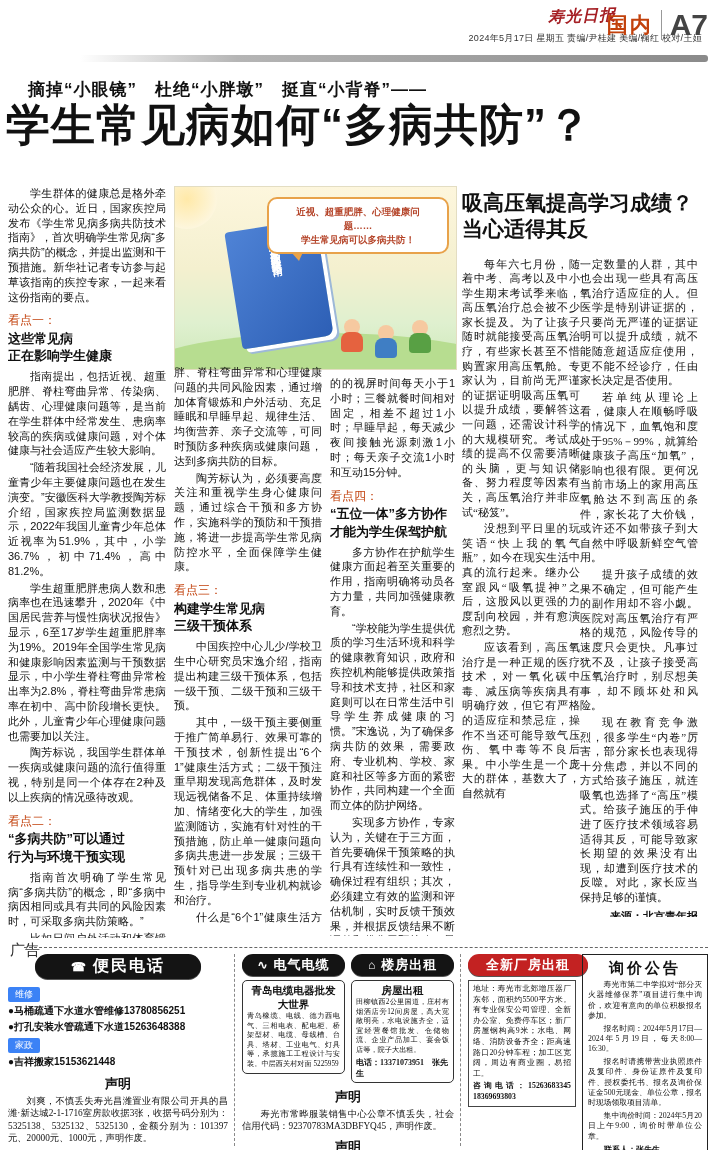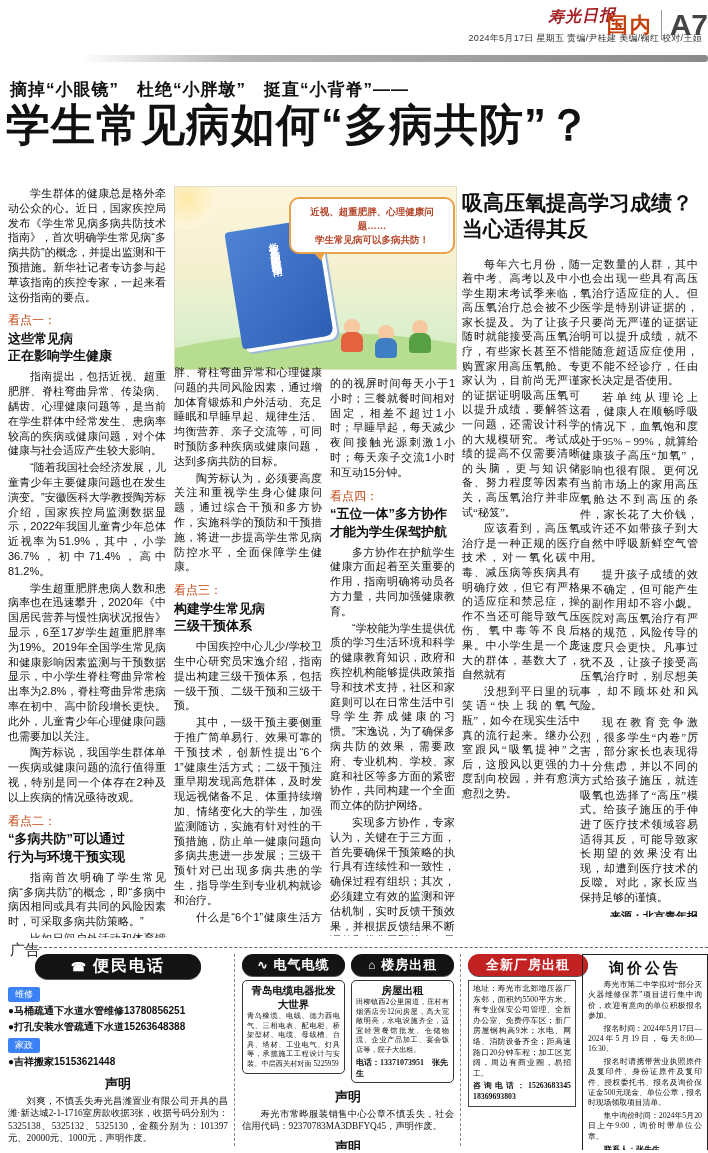--- a/index.html
+++ b/index.html
@@ -12,21 +12,21 @@
         margin-right:86px;letter-spacing:1px;}
   #dateline{font-size:9px;color:#333;letter-spacing:0.3px;margin-top:1px;display:inline-block;}
   #secpage{position:absolute;top:8px;right:0;display:flex;align-items:center;gap:8px;}
   #secname{font-size:21px;font-weight:700;color:#c2410c;letter-spacing:2px;}
   #secdiv{width:1px;height:30px;background:#999;}
   #pageno{font-size:30px;font-weight:700;color:#444;}
   #headrule{position:absolute;top:55px;left:80px;width:628px;height:7px;
             background:linear-gradient(to right,rgba(160,160,160,0),#b5b5b5 25%,#8a8a8a);
             border-radius:3px;}
   
-  #kicker{position:absolute;top:78px;left:10px;font-size:17px;font-weight:700;letter-spacing:1px;}
+  #kicker{position:absolute;top:78px;left:28px;font-size:17px;font-weight:700;letter-spacing:1px;}
   #maintitle{position:absolute;top:100px;left:6px;font-size:44px;font-weight:900;
              letter-spacing:1px;line-height:1.15;}
   
   .col{position:absolute;overflow:hidden;font-size:11px;line-height:14.8px;text-align:justify;}
   #col1{left:8px;top:186px;width:158px;height:752px;}
   #col2{left:174px;top:365px;width:148px;height:560px;}
   #col3{left:330px;top:376px;width:125px;height:560px;}
   .blk-p{text-indent:2em;margin:0 0 2px;}
   .blk-pn{text-indent:0;margin:0 0 2px;}
   .blk-kd{color:#c2410c;font-weight:400;font-size:12px;margin:9px 0 2px;}
@@ -37,22 +37,22 @@
            border:1px solid #e3ddc2;}
   #sun{position:absolute;left:-18px;top:-18px;width:60px;height:60px;border-radius:50%;
        background:radial-gradient(#ffe9a8,#fdf6dd 70%);}
   #ground{position:absolute;left:-30px;bottom:-34px;width:360px;height:70px;border-radius:50%;
           background:#b7dd90;}
   #book{position:absolute;left:58px;top:38px;width:92px;height:118px;transform:rotate(-9deg);
         background:linear-gradient(135deg,#4f83d6,#2d5fb5);border-radius:4px 8px 8px 4px;
         box-shadow:4px 4px 0 #ffffff,6px 6px 0 #9db8d8;display:flex;align-items:center;justify-content:center;}
   #booktitle{writing-mode:vertical-rl;color:#fff;font-weight:700;font-size:10px;
              letter-spacing:2px;line-height:1.6;height:100px;}
-  #bubble{position:absolute;right:1px;top:10px;width:148px;background:#fff;
-          border:2px solid #e8a24a;border-radius:10px;padding:6px 7px;text-align:center;}
+  #bubble{position:absolute;right:7px;top:10px;width:148px;background:#fff;
+          border:2px solid #e8a24a;border-radius:10px;padding:6px 15px;text-align:center;}
   #bubble:after{content:"";position:absolute;left:22px;bottom:-9px;width:0;height:0;
           border-left:8px solid transparent;border-right:4px solid transparent;border-top:9px solid #e8a24a;}
   .bub{font-size:9.5px;font-weight:700;color:#b5452a;line-height:1.45;}
   .kid{position:absolute;width:16px;height:16px;border-radius:50%;background:#f6c9a0;}
   .kid:after{content:"";position:absolute;top:13px;left:-3px;width:22px;height:20px;border-radius:8px 8px 4px 4px;}
   #kid1{right:96px;bottom:34px;} #kid1:after{background:#e5623f;}
   #kid2{right:62px;bottom:28px;} #kid2:after{background:#3f7ec4;}
   #kid3{right:28px;bottom:33px;} #kid3:after{background:#58a044;}
   
   #side{position:absolute;left:462px;top:186px;width:246px;height:752px;overflow:hidden;}
@@ -169,22 +169,22 @@
       <div class="blk blk-p">“学校能为学生提供优质的学习生活环境和科学的健康教育知识，政府和疾控机构能够提供政策指导和技术支持，社区和家庭则可以在日常生活中引导学生养成健康的习惯。”宋逸说，为了确保多病共防的效果，需要政府、专业机构、学校、家庭和社区等多方面的紧密协作，共同构建一个全面而立体的防护网络。</div>
       <div class="blk blk-p">实现多方协作，专家认为，关键在于三方面，首先要确保干预策略的执行具有连续性和一致性，确保过程有组织；其次，必须建立有效的监测和评估机制，实时反馈干预效果，并根据反馈结果不断调整和优化干预策略；最后，需要考虑地区间的差异，因地制宜，使各个区域根据实际情况落实协作模式，确保每位学生都能获得适当的健康服务。</div>
     </div>
 
   <div id="side">
     <div id="side-title" style="white-space:pre-line">吸高压氧提高学习成绩？
 当心适得其反</div>
     <div id="side-cols">
       <div class="scol">
           <div class="blk blk-p">每年六七月份，随着中考、高考以及中小学生期末考试季来临，高压氧治疗总会被不少家长提及。为了让孩子随时就能接受高压氧治疗，有些家长甚至不惜购置家用高压氧舱。专家认为，目前尚无严谨的证据证明吸高压氧可以提升成绩，要解答这一问题，还需设计科学的大规模研究。考试成绩的提高不仅需要清晰的头脑，更与知识储备、努力程度等因素有关，高压氧治疗并非应试“秘笈”。</div>
+          <div class="blk blk-p">没想到平日里的玩笑语“快上我的氧气瓶”，如今在现实生活中真的流行起来。继办公室跟风“吸氧提神”之后，这股风以更强的力度刮向校园，并有愈演愈烈之势。</div>
           <div class="blk blk-p">应该看到，高压氧治疗是一种正规的医疗技术，对一氧化碳中毒、减压病等疾病具有明确疗效，但它有严格的适应症和禁忌症，操作不当还可能导致气压伤、氧中毒等不良后果。中小学生是一个庞大的群体，基数大了，自然就有</div>
-          <div class="blk blk-p">没想到平日里的玩笑语“快上我的氧气瓶”，如今在现实生活中真的流行起来。继办公室跟风“吸氧提神”之后，这股风以更强的力度刮向校园，并有愈演愈烈之势。</div>
         </div>
       <div class="scol">
           <div class="blk blk-pn">一定数量的人群，其中也会出现一些具有高压氧治疗适应症的人。但医学是特别讲证据的，只要尚无严谨的证据证明可以提升成绩，就不能随意超适应症使用，更不能不经诊疗，任由家长决定是否使用。</div>
           <div class="blk blk-p">若单纯从理论上看，健康人在顺畅呼吸的情况下，血氧饱和度处于95%－99%，就算给健康孩子高压“加氧”，影响也很有限。更何况当前市场上的家用高压氧舱达不到高压的条件，家长花了大价钱，或许还不如带孩子到大自然中呼吸新鲜空气管用。</div>
           <div class="blk blk-p">提升孩子成绩的效果不确定，但可能产生的副作用却不容小觑。医院对高压氧治疗有严格的规范，风险传导的速度只会更快。凡事过犹不及，让孩子接受高压氧治疗时，别尽想美事，却不顾坏处和风险。</div>
           <div class="blk blk-p">现在教育竞争激烈，很多学生“内卷”厉害，部分家长也表现得十分焦虑，并以不同的方式给孩子施压，就连吸氧也选择了“高压”模式。给孩子施压的手伸进了医疗技术领域容易适得其反，可能导致家长期望的效果没有出现，却遭到医疗技术的反噬。对此，家长应当保持足够的谨慎。</div>
           <div class="blk blk-src">来源：北京青年报</div>
         </div>
     </div>
   </div>

